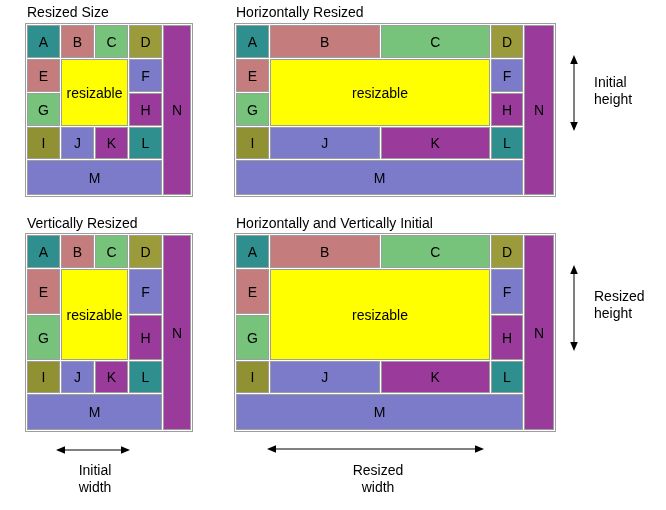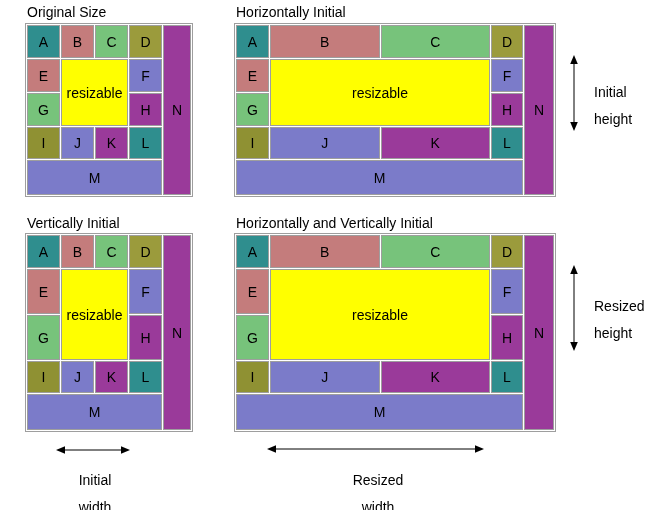--- a/index.html
+++ b/index.html
@@ -36,28 +36,28 @@
   }
   .ca {grid-area:1/1} .cb {grid-area:1/2} .cc {grid-area:1/3} .cd {grid-area:1/4}
   .cn {grid-area:1/5/6/6}
   .ce {grid-area:2/1} .crz{grid-area:2/2/4/4} .cf {grid-area:2/4}
   .cg {grid-area:3/1} .ch {grid-area:3/4}
   .ci {grid-area:4/1} .cj {grid-area:4/2} .ck {grid-area:4/3} .cl {grid-area:4/4}
   .cm {grid-area:5/1/6/5}
   .arrow { position:absolute; }
   .mlabel { position:absolute; font-size:14px; line-height:17px; }
   .mlabel.centered { text-align:center; }
-  .mlabel span { display:block;margin-top:10px; }
+  .mlabel span { display:block; }
 </style>
 </head>
 <body>
 
-<div class="title" style="left:27px; top:4px;">Original Size</div>
-<div class="title" style="left:236px; top:4px;">Horizontally Initial</div>
-<div class="title" style="left:27px; top:215px;">Vertically Initial</div>
+<div class="title" style="left:27px; top:4px;">Resized Size</div>
+<div class="title" style="left:236px; top:4px;">Horizontally Resized</div>
+<div class="title" style="left:27px; top:215px;">Vertically Resized</div>
 <div class="title" style="left:236px; top:215px;">Horizontally and Vertically Initial</div>
 
 <div class="panel p-tl">
   <div class="cell ca" style="background: rgb(47, 142, 142);">A</div>
   <div class="cell cb" style="background: rgb(196, 124, 124);">B</div>
   <div class="cell cc" style="background: rgb(119, 195, 123);">C</div>
   <div class="cell cd" style="background: rgb(155, 155, 60);">D</div>
   <div class="cell cn" style="background: rgb(154, 58, 154);">N</div>
   <div class="cell ce" style="background: rgb(196, 124, 124);">E</div>
   <div class="cell crz" style="background: rgb(255, 255, 0);">resizable</div>

